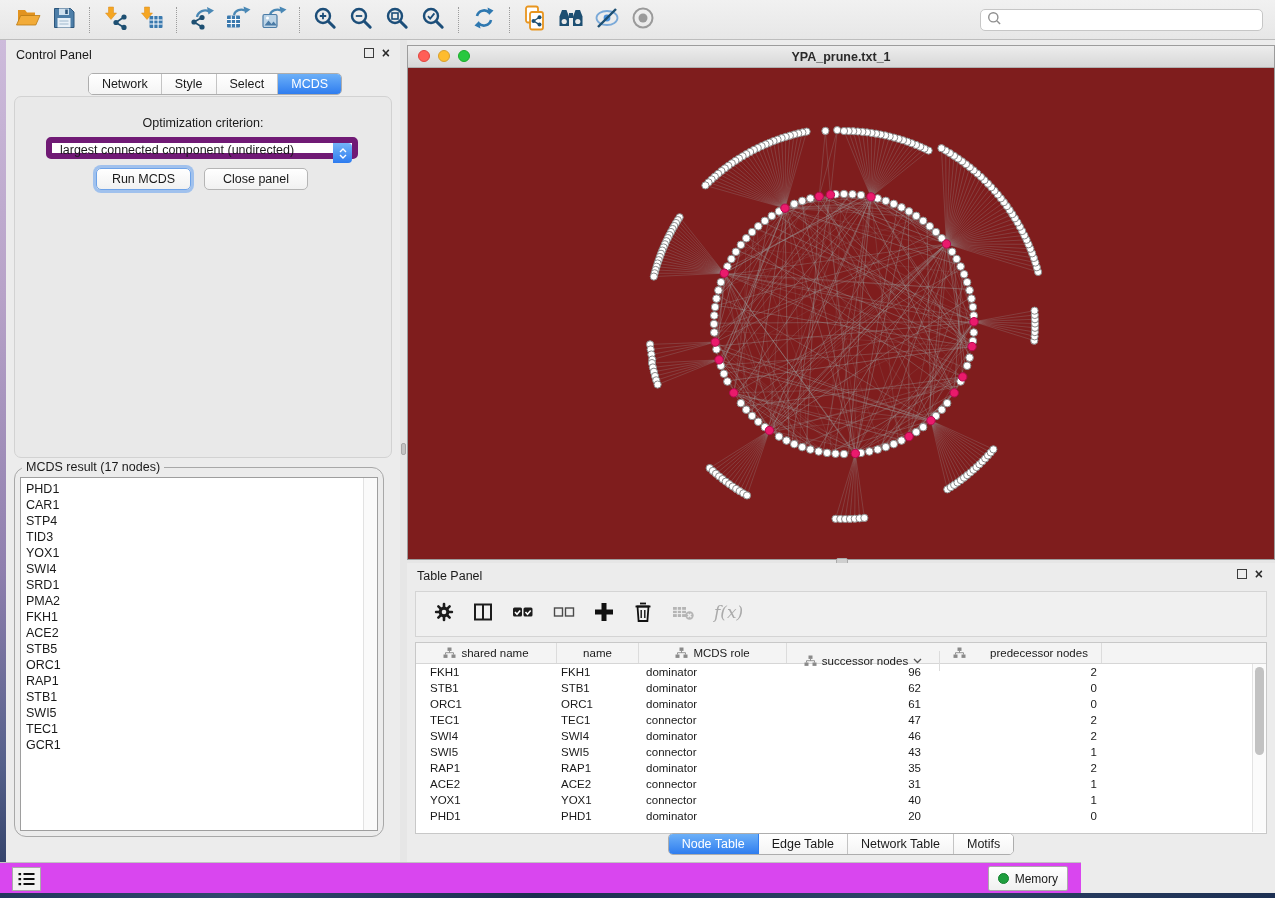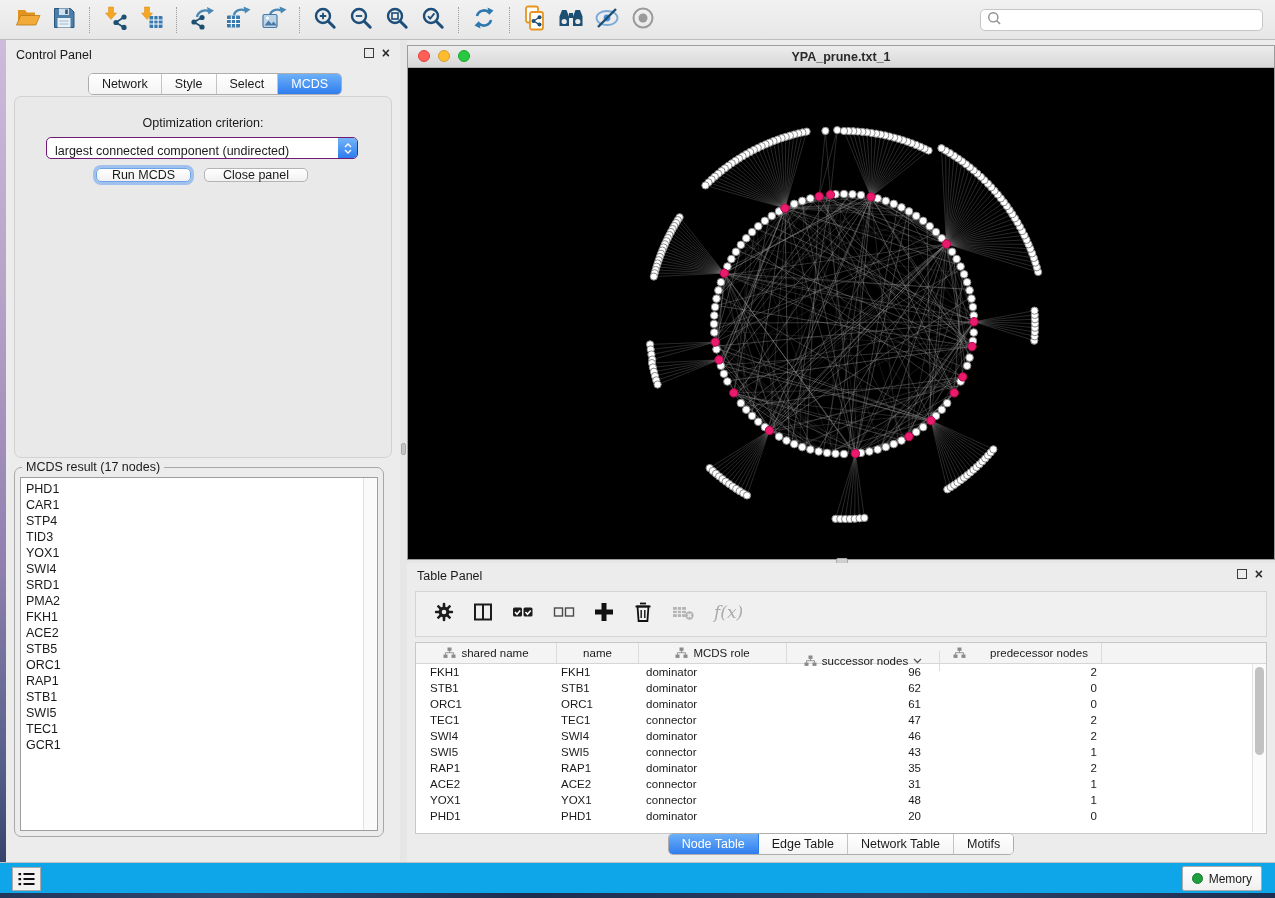--- a/index.html
+++ b/index.html
@@ -26,54 +26,54 @@
 
   
   .winctl{display:flex;align-items:center;gap:8px;}
   .float-ico{width:8px;height:8px;border:1.5px solid #3c3c3c;display:inline-block;background:#fff0;}
   .close-ico{font-size:14px;font-weight:bold;color:#2b2b2b;line-height:10px;}
   .seg-tabs{display:inline-flex;border:1px solid #adadad;border-radius:5px;background:#fff;overflow:hidden;}
   .seg{padding:3px 13px;font-size:12.5px;border-right:1px solid #c4c4c4;background:linear-gradient(#ffffff,#f4f4f4);white-space:nowrap;}
   .seg:last-child{border-right:none;}
   .seg.sel{background:linear-gradient(#6cb0f8,#2f7def);color:#fff;border-color:#2f7def;}
   .mac-btn{display:inline-flex;align-items:center;justify-content:center;background:linear-gradient(#ffffff,#f1f1f1);
-    border:1px solid #b5b5b5;border-radius:5px;font-size:12.5px;height:14px;padding:0 13px;box-sizing:border-box;}
+    border:1px solid #b5b5b5;border-radius:5px;font-size:12.5px;height:22px;padding:0 13px;box-sizing:border-box;}
   .mac-btn.focused{box-shadow:0 0 0 3px rgba(100,160,240,.55);border-color:#6ea3e8;}
 
   
   .control-panel{position:absolute;left:6px;top:40px;width:394px;height:822px;background:#ececec;}
   .cp-title{position:absolute;left:10px;top:8px;font-size:12.5px;}
   .cp-ctl{position:absolute;right:10px;top:8px;}
   .cp-tabs{position:absolute;left:12px;top:33px;width:100%;display:flex;justify-content:center;}
   .mcds-pane{position:absolute;left:8px;top:56px;width:378px;height:362px;background:#e9e9e9;
     border:1px solid #d2d2d2;border-radius:7px;box-sizing:border-box;}
   .opt-label{position:absolute;left:0;top:19px;width:100%;text-align:center;font-size:12.5px;}
-  .mac-select{position:absolute;left:31px;top:40px;width:312px;height:22px;background:#fff;border:1px solid #701a75;
-    border-radius:5px;display:flex;align-items:flex-end;box-sizing:border-box;}
+  .mac-select{position:absolute;left:31px;top:40px;width:312px;height:22px;background:#fff;border:6px solid #701a75;
+    border-radius:5px;display:flex;align-items:flex-start;box-sizing:border-box;}
   .mac-select .value{flex:1;font-size:12.5px;padding:0 8px;white-space:nowrap;overflow:hidden;}
   .stepper{width:19px;height:20px;margin-right:0px;border-radius:0 4px 4px 0;
     background:linear-gradient(#74b5f8,#2d7bef);display:flex;flex-direction:column;align-items:center;justify-content:center;gap:1px;}
   .btn-row{position:absolute;left:0;top:71px;width:100%;height:24px;}
   .run-btn{position:absolute;left:81px;width:95px;}
   .closep-btn{position:absolute;left:189px;width:104px;}
-  .groupbox{position:absolute;left:8px;top:427px;width:370px;height:370px;border:1px solid #a8a8a8;border-radius:7px;box-sizing:border-box;}
+  .groupbox{position:absolute;left:8px;top:427px;width:370px;height:370px;border:1px solid #a8a8a8;border-radius:12px;box-sizing:border-box;}
   .legend{position:absolute;top:-8px;left:7px;background:#ececec;padding:0 4px;font-size:12.5px;}
   .mcds-list{position:absolute;left:5px;top:9px;right:5px;bottom:5px;background:#fff;border:1px solid #9e9e9e;overflow:hidden;}
   .mcds-scroll{position:absolute;right:0;top:0;bottom:0;width:13px;background:#fafafa;border-left:1px solid #e2e2e2;}
   .mcds-item{font-size:12.5px;line-height:16px;padding-left:5px;}
   .mcds-items{padding-top:3px;}
 
   
   .vdiv{position:absolute;left:400px;top:40px;width:7px;height:822px;background:#e6e6e6;}
   .vdiv .grip{position:absolute;left:1px;top:403px;width:5px;height:12px;background:#c3c3c3;border:1px solid #a9a9a9;border-radius:2px;box-sizing:border-box;}
   .hdiv{position:absolute;left:407px;top:560px;width:868px;height:3px;background:#e6e6e6;}
   .hdiv .grip{position:absolute;left:429px;top:-2px;width:12px;height:7px;background:#cfcfcf;border:1px solid #ababab;border-radius:2px;box-sizing:border-box;}
 
   
-  .net-window{position:absolute;left:407px;top:45px;width:868px;height:515px;background:#000000;
+  .net-window{position:absolute;left:407px;top:45px;width:868px;height:515px;background:#7f1d1d;
     border:1px solid #9c9c9c;box-sizing:border-box;}
   .net-titlebar{height:21px;background:linear-gradient(#ededed,#d7d7d7);border-bottom:1px solid #b0b0b0;
     position:relative;display:flex;align-items:center;justify-content:center;}
   .net-title{font-size:12.5px;font-weight:bold;color:#2a2a2a;}
   .lights{position:absolute;left:10px;top:4px;display:flex;gap:8px;}
   .light{width:12px;height:12px;border-radius:50%;box-sizing:border-box;}
   .light.red{background:#ff5f57;border:1px solid #e0443e;}
   .light.yellow{background:#febc2e;border:1px solid #d9a02c;}
   .light.green{background:#28c840;border:1px solid #1aab29;}
   .net-canvas{position:absolute;left:0;top:21px;right:0;bottom:0;}
@@ -94,21 +94,21 @@
   .tc.c0{width:141px;padding-left:14px;}
   .tc.c1{width:82px;padding-left:4px;}
   .tc.c2{width:148px;padding-left:7px;}
   .tc.c3{width:153px;text-align:right;padding-right:19px;}
   .tc.c4{width:162px;text-align:right;padding-right:5px;}
   .t-scroll{position:absolute;right:0;top:21px;bottom:1px;width:13px;background:#fbfbfb;border-left:1px solid #e3e3e3;}
   .t-thumb{position:absolute;left:2px;top:3px;width:9px;height:88px;background:#c2c2c2;border-radius:5px;}
   .tp-tabs{position:absolute;left:0;top:270px;width:100%;display:flex;justify-content:center;}
 
   
-  .statusbar{position:absolute;left:0;top:862px;width:1275px;height:31px;background:#0ea5e9;border-top:1px solid #c2c2c2;box-sizing:border-box;}
+  .statusbar{position:absolute;left:0;top:862px;width:1081px;height:31px;background:#d946ef;border-top:1px solid #c2c2c2;box-sizing:border-box;}
   .list-btn{position:absolute;left:12px;top:4px;width:27px;height:22px;background:#f3f3f3;border:1px solid #ababab;
     display:flex;align-items:center;justify-content:center;}
   .mem-btn{position:absolute;right:13px;top:3px;height:23px;background:linear-gradient(#ffffff,#f0f0f0);
     border:1px solid #ababab;border-radius:2px;display:flex;align-items:center;gap:6px;padding:0 9px;font-size:12px;}
   .mem-dot{width:11px;height:11px;border-radius:50%;background:#1e9e3e;border:1px solid #15802f;box-sizing:border-box;}
 </style>
 </head>
 <body>
 
 <div class="wall-left"></div>
@@ -1113,21 +1113,21 @@
     </div>
     <div>
         <div class="trow"><span class="tc c0">FKH1</span><span class="tc c1">FKH1</span><span class="tc c2">dominator</span><span class="tc c3">96</span><span class="tc c4">2</span></div>
         <div class="trow"><span class="tc c0">STB1</span><span class="tc c1">STB1</span><span class="tc c2">dominator</span><span class="tc c3">62</span><span class="tc c4">0</span></div>
         <div class="trow"><span class="tc c0">ORC1</span><span class="tc c1">ORC1</span><span class="tc c2">dominator</span><span class="tc c3">61</span><span class="tc c4">0</span></div>
         <div class="trow"><span class="tc c0">TEC1</span><span class="tc c1">TEC1</span><span class="tc c2">connector</span><span class="tc c3">47</span><span class="tc c4">2</span></div>
         <div class="trow"><span class="tc c0">SWI4</span><span class="tc c1">SWI4</span><span class="tc c2">dominator</span><span class="tc c3">46</span><span class="tc c4">2</span></div>
         <div class="trow"><span class="tc c0">SWI5</span><span class="tc c1">SWI5</span><span class="tc c2">connector</span><span class="tc c3">43</span><span class="tc c4">1</span></div>
         <div class="trow"><span class="tc c0">RAP1</span><span class="tc c1">RAP1</span><span class="tc c2">dominator</span><span class="tc c3">35</span><span class="tc c4">2</span></div>
         <div class="trow"><span class="tc c0">ACE2</span><span class="tc c1">ACE2</span><span class="tc c2">connector</span><span class="tc c3">31</span><span class="tc c4">1</span></div>
-        <div class="trow"><span class="tc c0">YOX1</span><span class="tc c1">YOX1</span><span class="tc c2">connector</span><span class="tc c3">48</span><span class="tc c4">1</span></div>
+        <div class="trow"><span class="tc c0">YOX1</span><span class="tc c1">YOX1</span><span class="tc c2">connector</span><span class="tc c3">40</span><span class="tc c4">1</span></div>
         <div class="trow"><span class="tc c0">PHD1</span><span class="tc c1">PHD1</span><span class="tc c2">dominator</span><span class="tc c3">20</span><span class="tc c4">0</span></div>
       </div>
     <div class="t-scroll">
         <span class="t-thumb"></span>
       </div>
   </div>
 
   <div class="tp-tabs">
     <div class="seg-tabs">
       <span class="seg sel">Node Table</span>

